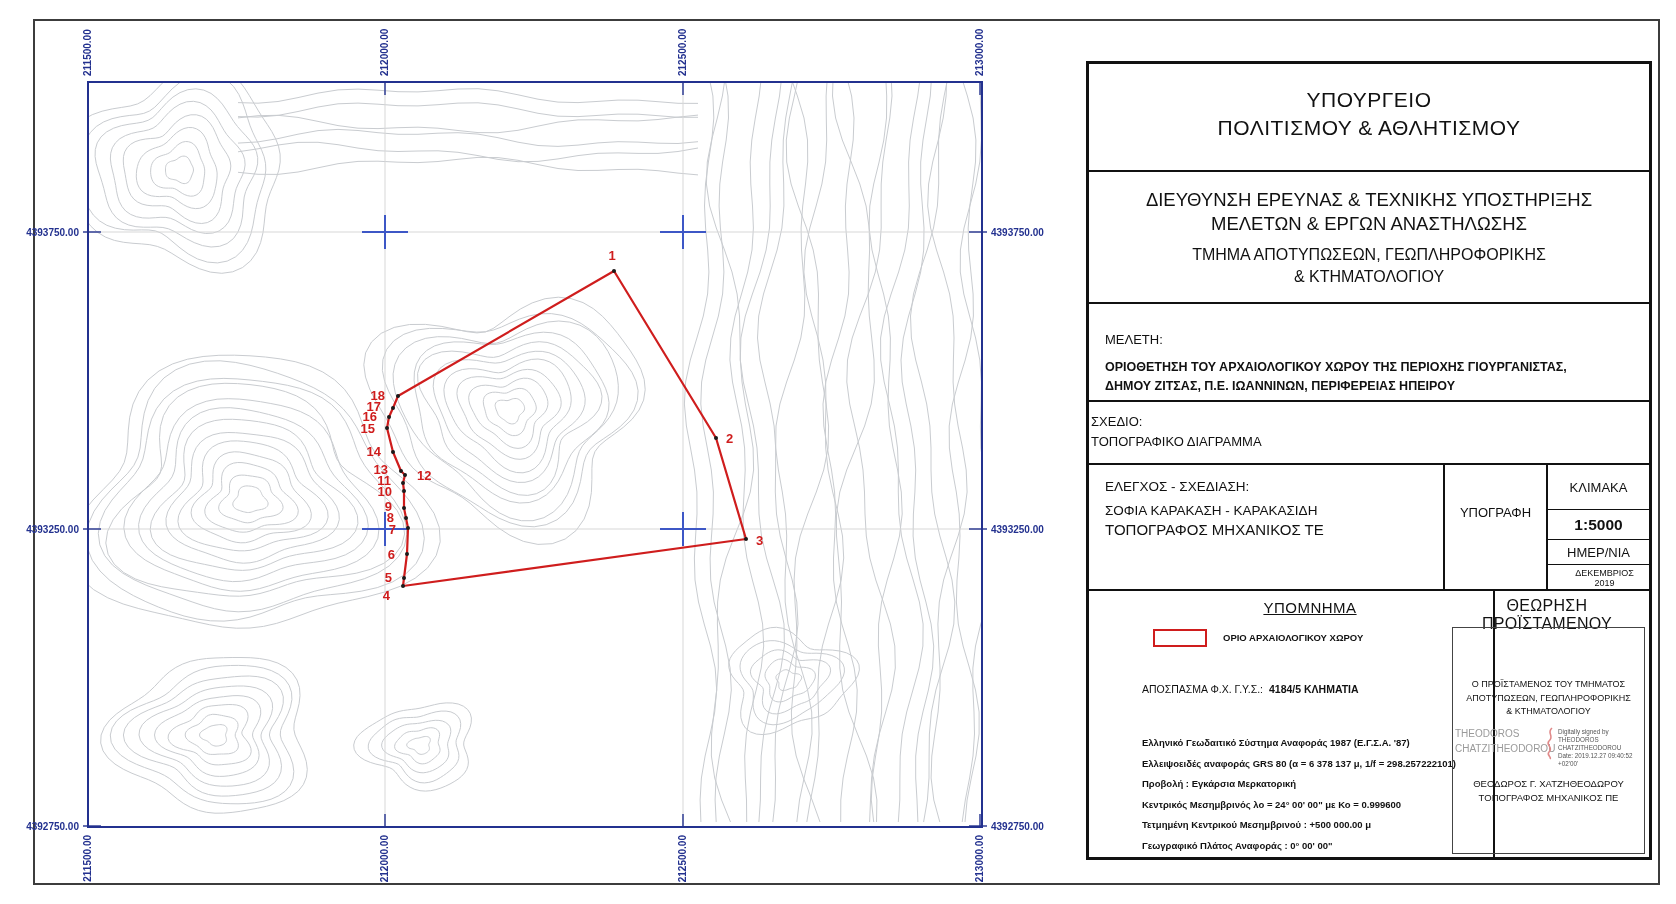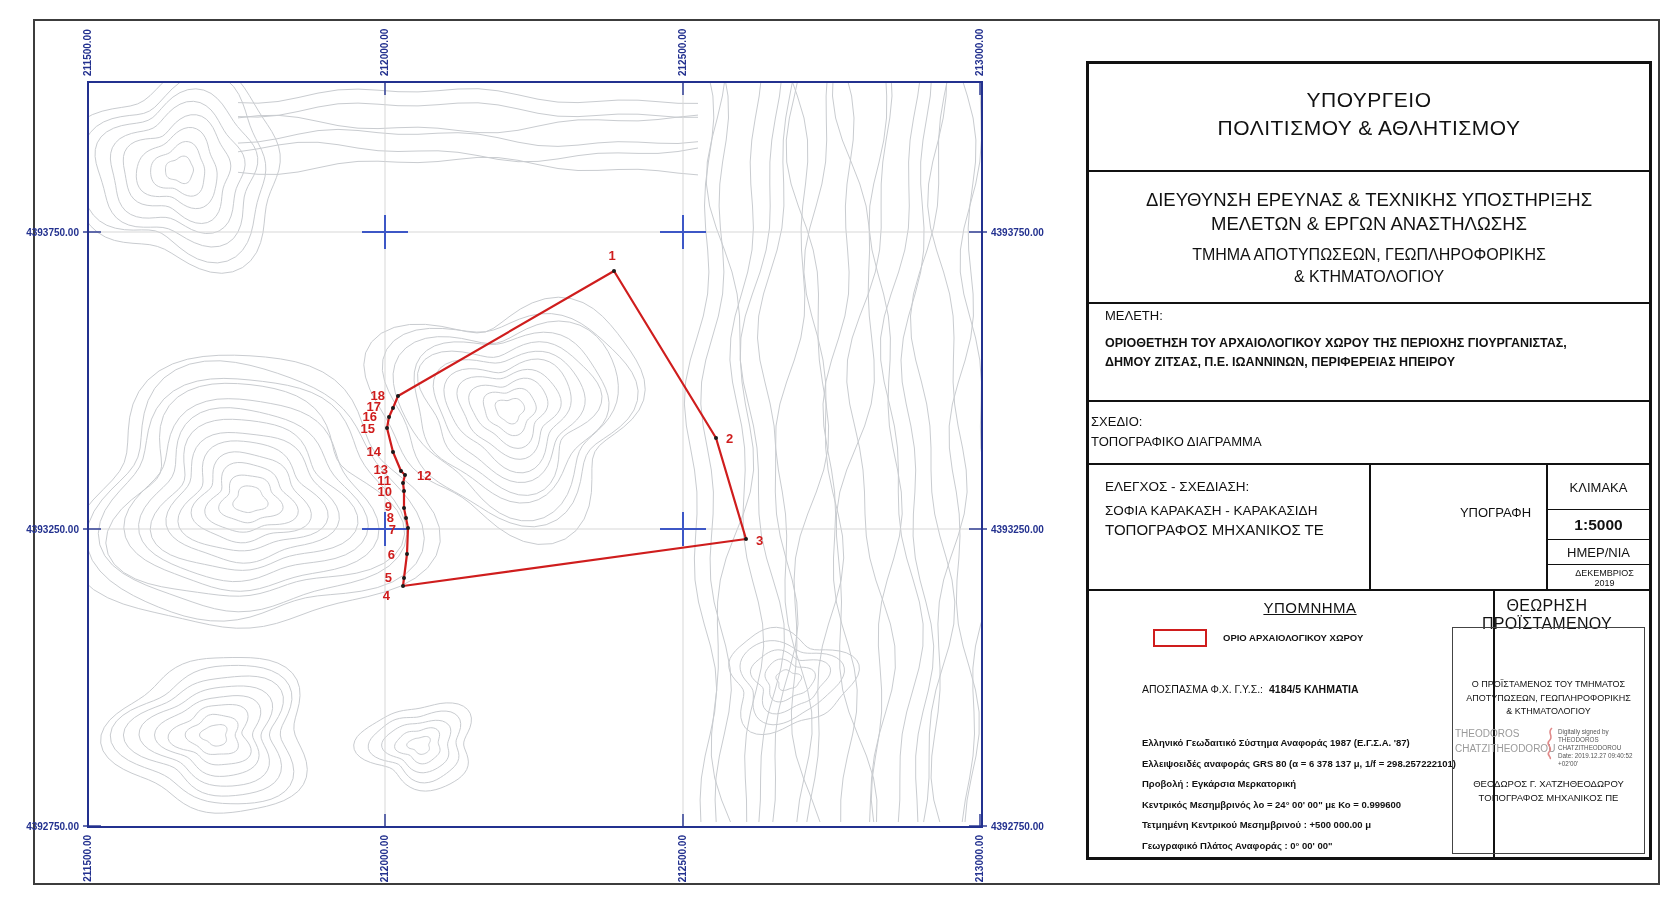--- a/index.html
+++ b/index.html
@@ -9,28 +9,28 @@
   #map-svg{position:absolute;left:18px;top:12px;}
   .tb{position:absolute;left:1086px;top:61px;width:566px;height:799px;border:3px solid #111;box-sizing:border-box;background:#fff;}
   .sec{position:absolute;left:0;width:560px;box-sizing:border-box;}
   .bt{border-top:2px solid #111;}
   .center{text-align:center;}
   .s1{top:0;height:106px;padding-top:22px;font-size:21px;line-height:28px;letter-spacing:.5px;}
   .s2{top:106px;height:132px;padding-top:16px;}
   .s2 .big{font-size:18.5px;line-height:24px;}
   .s2 .med{font-size:16px;line-height:22px;margin-top:8px;}
   .s2 .med2{font-size:16px;line-height:22px;}
-  .s3{top:238px;height:98px;padding:4px 16px;}
+  .s3{top:238px;height:98px;padding:28px 16px;}
   .s3 .lbl{font-size:13px;}
   .s3 .bold-line{font-size:12.5px;line-height:19px;font-weight:bold;}
   .s3 .gap{height:11px;}
   .s4{top:336px;height:63px;padding:10px 2px;font-size:13px;line-height:20px;}
   .s5{top:399px;height:126px;}
   .col{position:absolute;top:0;height:100%;box-sizing:border-box;}
-  .colA{left:0;width:282px;border-right:2px solid #111;padding:14px 16px;}
+  .colA{left:0;width:356px;border-right:2px solid #111;padding:14px 16px;}
   .colA .l1{font-size:13.5px;}
   .colA .l2{font-size:13.5px;margin-top:9px;}
   .colA .l3{font-size:15px;margin-top:3px;}
   .colB{left:356px;width:103px;border-right:2px solid #111;padding-top:40px;text-align:center;font-size:13px;}
   .colC{left:459px;width:101px;}
   .crow{box-sizing:border-box;border-bottom:1.5px solid #111;display:flex;align-items:center;justify-content:center;}
   .crow1{height:45px;font-size:13px;}
   .crow2{height:30px;font-size:15.5px;font-weight:bold;}
   .crow3{height:25px;font-size:13px;}
   .crow4{height:25px;border-bottom:none;font-size:9px;line-height:10px;flex-direction:column;padding-left:12px;}

